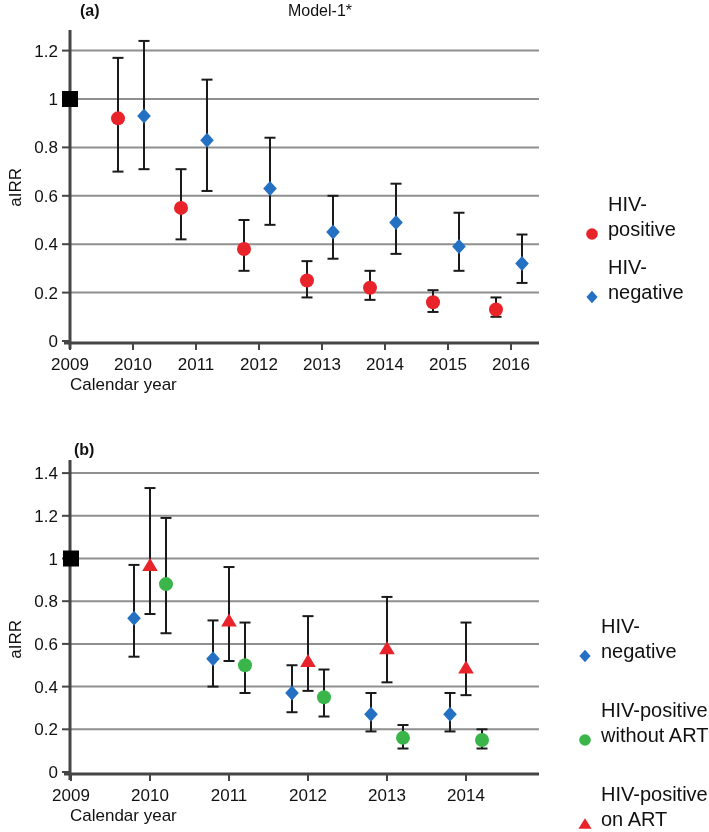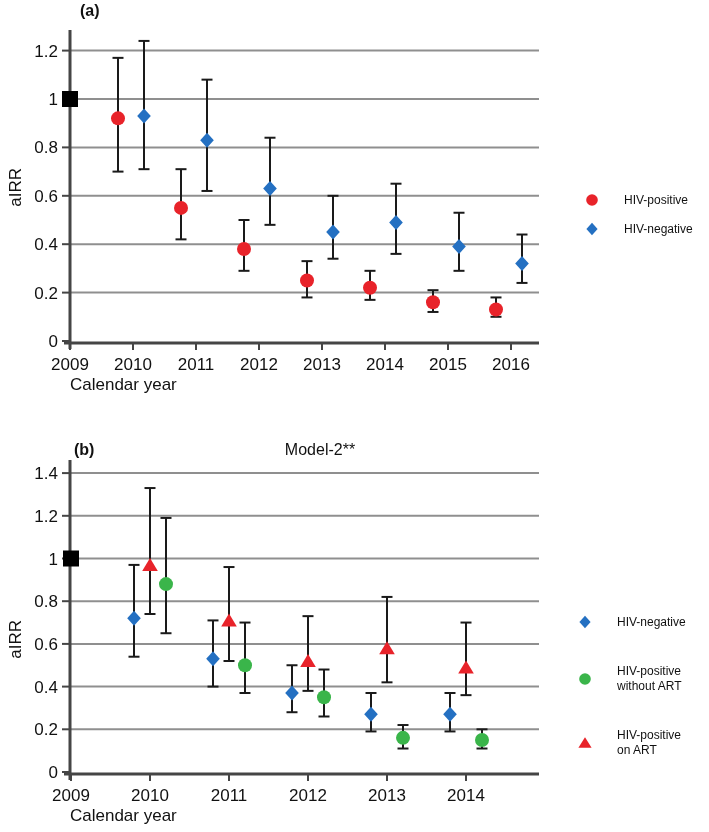--- a/index.html
+++ b/index.html
@@ -19,21 +19,21 @@
     writing-mode:vertical-rl;transform:rotate(180deg);
   }
   #ylab-a{left:6px;top:168px;}
   #ylab-b{left:6px;top:620px;}
   .xlab{position:absolute;left:70px;width:470px;text-align:left;font-size:17px;}
   #xlab-a{top:375px;}
   #xlab-b{top:806px;}
   .legend{position:absolute;display:flex;flex-direction:column;}
   #legend-a{left:584px;top:192px;gap:13px;}
   #legend-b{left:577px;top:614px;gap:34px;}
-  .legend-row{display:flex;align-items:center;gap:24px;font-size:12px;line-height:1.25;}
+  .legend-row{display:flex;align-items:flex-end;gap:8px;font-size:20px;line-height:1.25;}
   .legend-row svg{flex:0 0 auto;}
 </style>
 </head>
 <body>
 
 <div class="fig">
   <svg id="chart-svg" width="709" height="832">
     <g id="panel-a">
         <line x1="70" y1="292.6" x2="539" y2="292.6" stroke="#8f8f8f" stroke-width="2"></line>
         <line x1="70" y1="244.2" x2="539" y2="244.2" stroke="#8f8f8f" stroke-width="2"></line>
@@ -227,20 +227,21 @@
         <line x1="381.5" y1="682.33" x2="392.5" y2="682.33" stroke="#1a1a1a" stroke-width="2"></line>
         <path d="M387 641.17L394.8 654.17L379.2 654.17Z" fill="#e8232a"></path>
         <line x1="466" y1="622.55" x2="466" y2="695.14" stroke="#1a1a1a" stroke-width="2"></line>
         <line x1="460.5" y1="622.55" x2="471.5" y2="622.55" stroke="#1a1a1a" stroke-width="2"></line>
         <line x1="460.5" y1="695.14" x2="471.5" y2="695.14" stroke="#1a1a1a" stroke-width="2"></line>
         <path d="M466 660.385L473.8 673.385L458.2 673.385Z" fill="#e8232a"></path>
       </g>
   </svg>
 
   <div id="label-a" class="panel-label">(a)</div>
+  <div id="title-a" class="panel-title">Model-1*</div>
   <div id="ylab-a" class="ylab">aIRR</div>
   <div id="xlab-a" class="xlab">Calendar year</div>
   <div id="legend-a" class="legend">
       <div class="legend-row">
         <svg width="16" height="16">
           <circle cx="8" cy="8" r="5.8" fill="#e8232a"></circle>
         </svg>
         <div>
           <div>HIV-positive</div>
         </div>
@@ -249,21 +250,20 @@
         <svg width="16" height="16">
           <path d="M8 1.7000000000000002L13.600000000000001 8L8 14.3L2.4000000000000004 8Z" fill="#2470c2"></path>
         </svg>
         <div>
           <div>HIV-negative</div>
         </div>
       </div>
     </div>
 
   <div id="label-b" class="panel-label">(b)</div>
-  <div id="title-b" class="panel-title">Model-2**</div>
   <div id="ylab-b" class="ylab">aIRR</div>
   <div id="xlab-b" class="xlab">Calendar year</div>
   <div id="legend-b" class="legend">
       <div class="legend-row">
         <svg width="16" height="16">
           <path d="M8 1.7000000000000002L13.600000000000001 8L8 14.3L2.4000000000000004 8Z" fill="#2470c2"></path>
         </svg>
         <div>
           <div>HIV-negative</div>
         </div>

